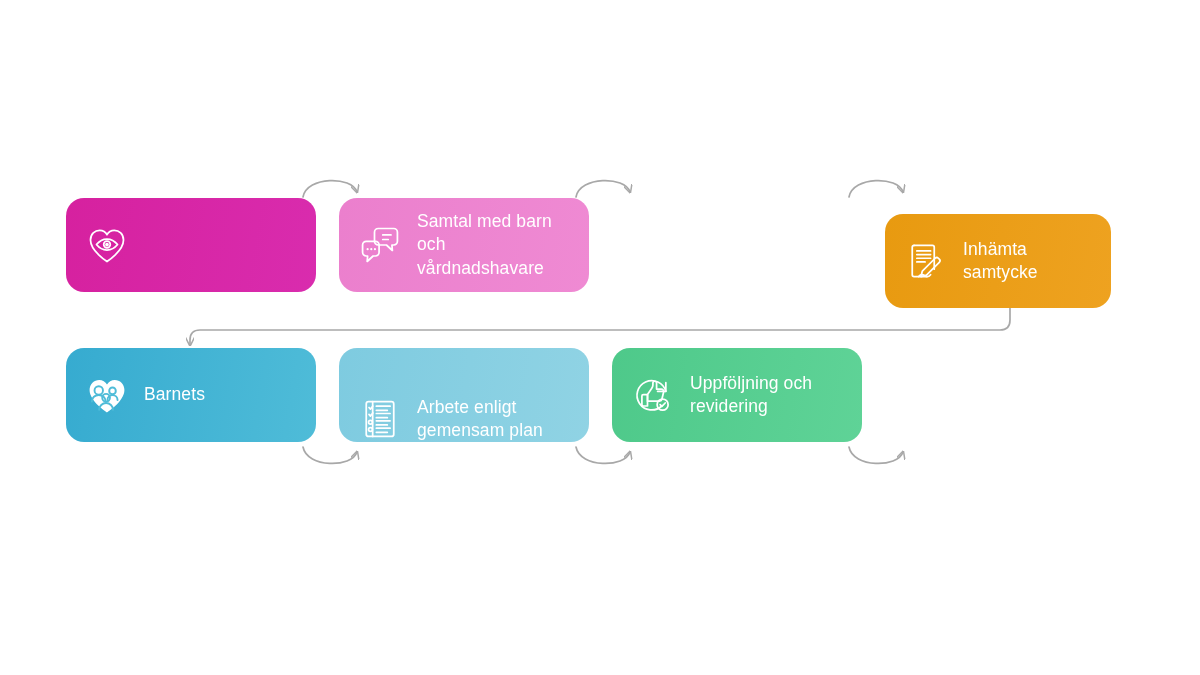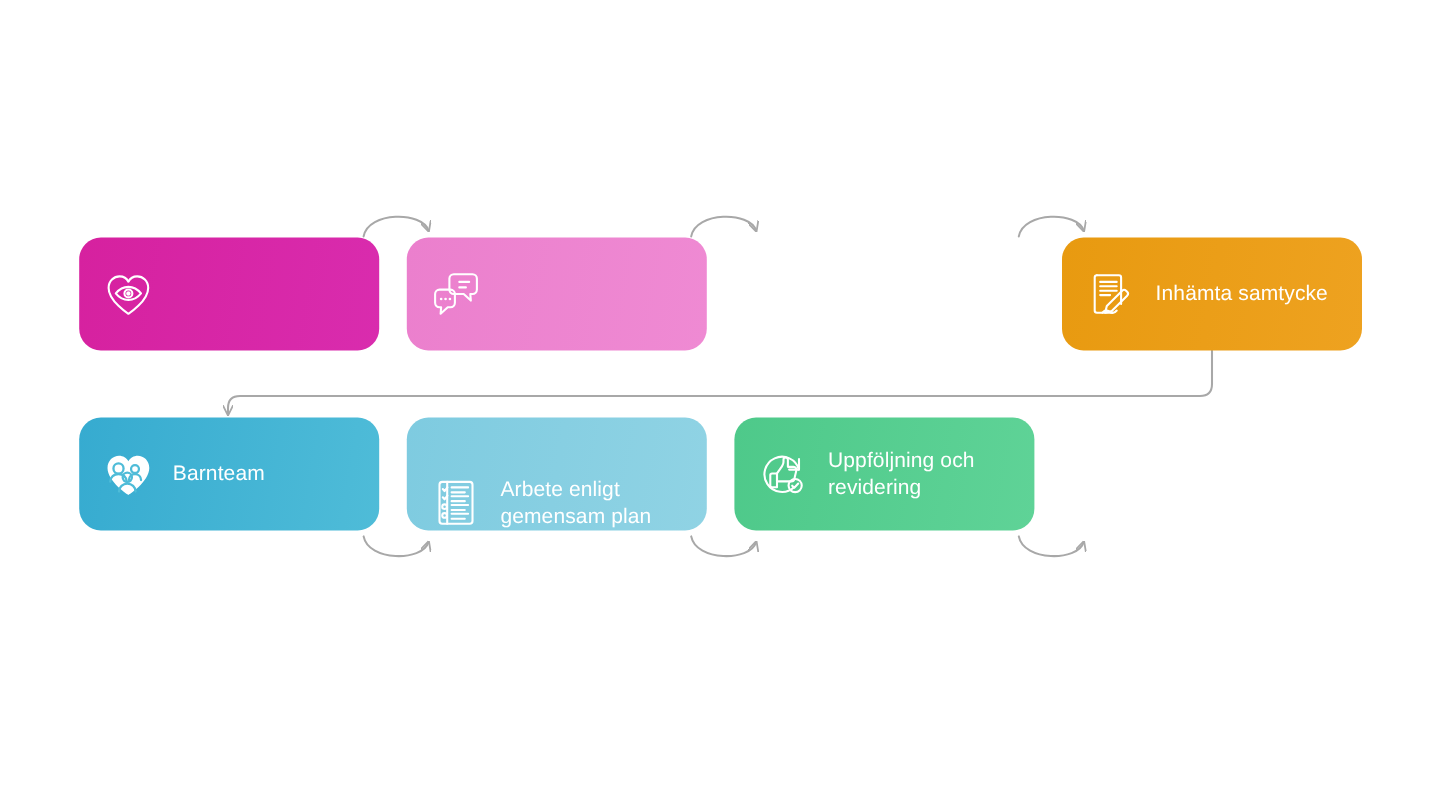--- a/index.html
+++ b/index.html
@@ -73,33 +73,35 @@
     <span class="box-icon">
       <svg viewBox="0 0 48 48" fill="none" stroke="#ffffff" stroke-width="1.9" stroke-linecap="round" stroke-linejoin="round">
         <path d="M22 6h17a4 4 0 0 1 4 4v10a4 4 0 0 1-4 4h-2l.5 6-6.5-6h-9a4 4 0 0 1-4-4V10a4 4 0 0 1 4-4z"></path>
         <path d="M27 13h9M27 18h6"></path>
         <path d="M16 20H9a4 4 0 0 0-4 4v8a4 4 0 0 0 4 4h1.5L10 42l6.5-6H19a4 4 0 0 0 4-4v-8a4 4 0 0 0-4-4z"></path>
         <circle cx="10.5" cy="28.5" r="1.2" fill="#ffffff" stroke="none"></circle>
         <circle cx="14.5" cy="28.5" r="1.2" fill="#ffffff" stroke="none"></circle>
         <circle cx="18.5" cy="28.5" r="1.2" fill="#ffffff" stroke="none"></circle>
       </svg>
     </span>
+    <span class="box-label">Samtal med barn och
+vårdnadshavare</span>
   </div>
 
   <div class="flow-box" id="box-step-3" style="left: 612px; top: 198px; width: 250px; height: 94px;">
     <span class="box-icon">
       <svg viewBox="0 0 48 48">
         <text x="24" y="35" text-anchor="middle" fill="#ffffff" font-family="Liberation Sans, sans-serif" font-size="38" font-weight="bold">?</text>
       </svg>
     </span>
     <span class="box-label">Beslut: behövs
 stöd från flera?</span>
   </div>
 
-  <div class="flow-box" id="box-step-4" style="left: 885px; top: 198px; width: 250px; height: 94px; background: linear-gradient(100deg, rgb(232, 154, 16) 0%, rgb(238, 162, 32) 100%);">
+  <div class="flow-box" id="box-step-4" style="left: 885px; top: 214px; width: 226px; height: 94px; background: linear-gradient(100deg, rgb(232, 154, 16) 0%, rgb(238, 162, 32) 100%);">
     <span class="box-icon">
       <svg viewBox="0 0 48 48" fill="none" stroke="#ffffff" stroke-width="1.9" stroke-linecap="round" stroke-linejoin="round">
         <path d="M11 7h20a2 2 0 0 1 2 2v24"></path>
         <path d="M11 7a2 2 0 0 0-2 2v30a2 2 0 0 0 2 2h14"></path>
         <path d="M14 13h15M14 17h15M14 21h15M14 25h9"></path>
         <path d="M34 21L20 35l-1.5 6 6-1.5L38.5 25.5a2.5 2.5 0 0 0 0-3.5l-1-1a2.5 2.5 0 0 0-3.5 0z"></path>
         <path d="M16 41c2-2.5 4.5-2.5 6.5-1s4.5 1.5 6.5-1"></path>
       </svg>
     </span>
     <span class="box-label">Inhämta samtycke</span>
@@ -110,21 +112,21 @@
       <svg viewBox="0 0 48 48">
         <path d="M24 43C24 43 5 31 5 18.5C5 12 10 7.5 15.5 7.5c3.6 0 6.9 2 8.5 5 1.6-3 4.9-5 8.5-5C38 7.5 43 12 43 18.5C43 31 24 43 24 43z" fill="#ffffff"></path>
         <circle cx="15" cy="19" r="4.6" fill="none" stroke="#4fbcd8" stroke-width="2.1"></circle>
         <path d="M7.5 31c0-4.2 3.4-7 7.5-7s7.5 2.8 7.5 7" fill="none" stroke="#4fbcd8" stroke-width="2.1" stroke-linecap="round"></path>
         <circle cx="30" cy="19.5" r="3.6" fill="none" stroke="#4fbcd8" stroke-width="2.1"></circle>
         <path d="M24.5 29.5c0-3.2 2.5-5.4 5.5-5.4s5.5 2.2 5.5 5.4" fill="none" stroke="#4fbcd8" stroke-width="2.1" stroke-linecap="round"></path>
         <circle cx="23" cy="27" r="4.2" fill="none" stroke="#4fbcd8" stroke-width="2.1"></circle>
         <path d="M15.5 40c0-4.2 3.4-7.2 7.5-7.2s7.5 3 7.5 7.2" fill="none" stroke="#4fbcd8" stroke-width="2.1" stroke-linecap="round"></path>
       </svg>
     </span>
-    <span class="box-label">Barnteam</span>
+    <span class="box-label">Barnets</span>
   </div>
 
   <div class="flow-box" id="box-step-6" style="left: 339px; top: 348px; width: 250px; height: 94px; background: linear-gradient(100deg, rgb(126, 203, 224) 0%, rgb(144, 211, 228) 100%); align-items: flex-end;">
     <span class="box-icon">
       <svg viewBox="0 0 48 48" fill="none" stroke="#ffffff" stroke-width="1.9" stroke-linecap="round" stroke-linejoin="round">
         <rect x="9" y="5" width="30" height="38" rx="2.5"></rect>
         <path d="M16 5v38"></path>
         <path d="M12 11.5l1.6 1.8 2.6-3.4"></path>
         <path d="M12 19l1.6 1.8 2.6-3.4"></path>
         <circle cx="13.6" cy="27.5" r="2.1"></circle>

